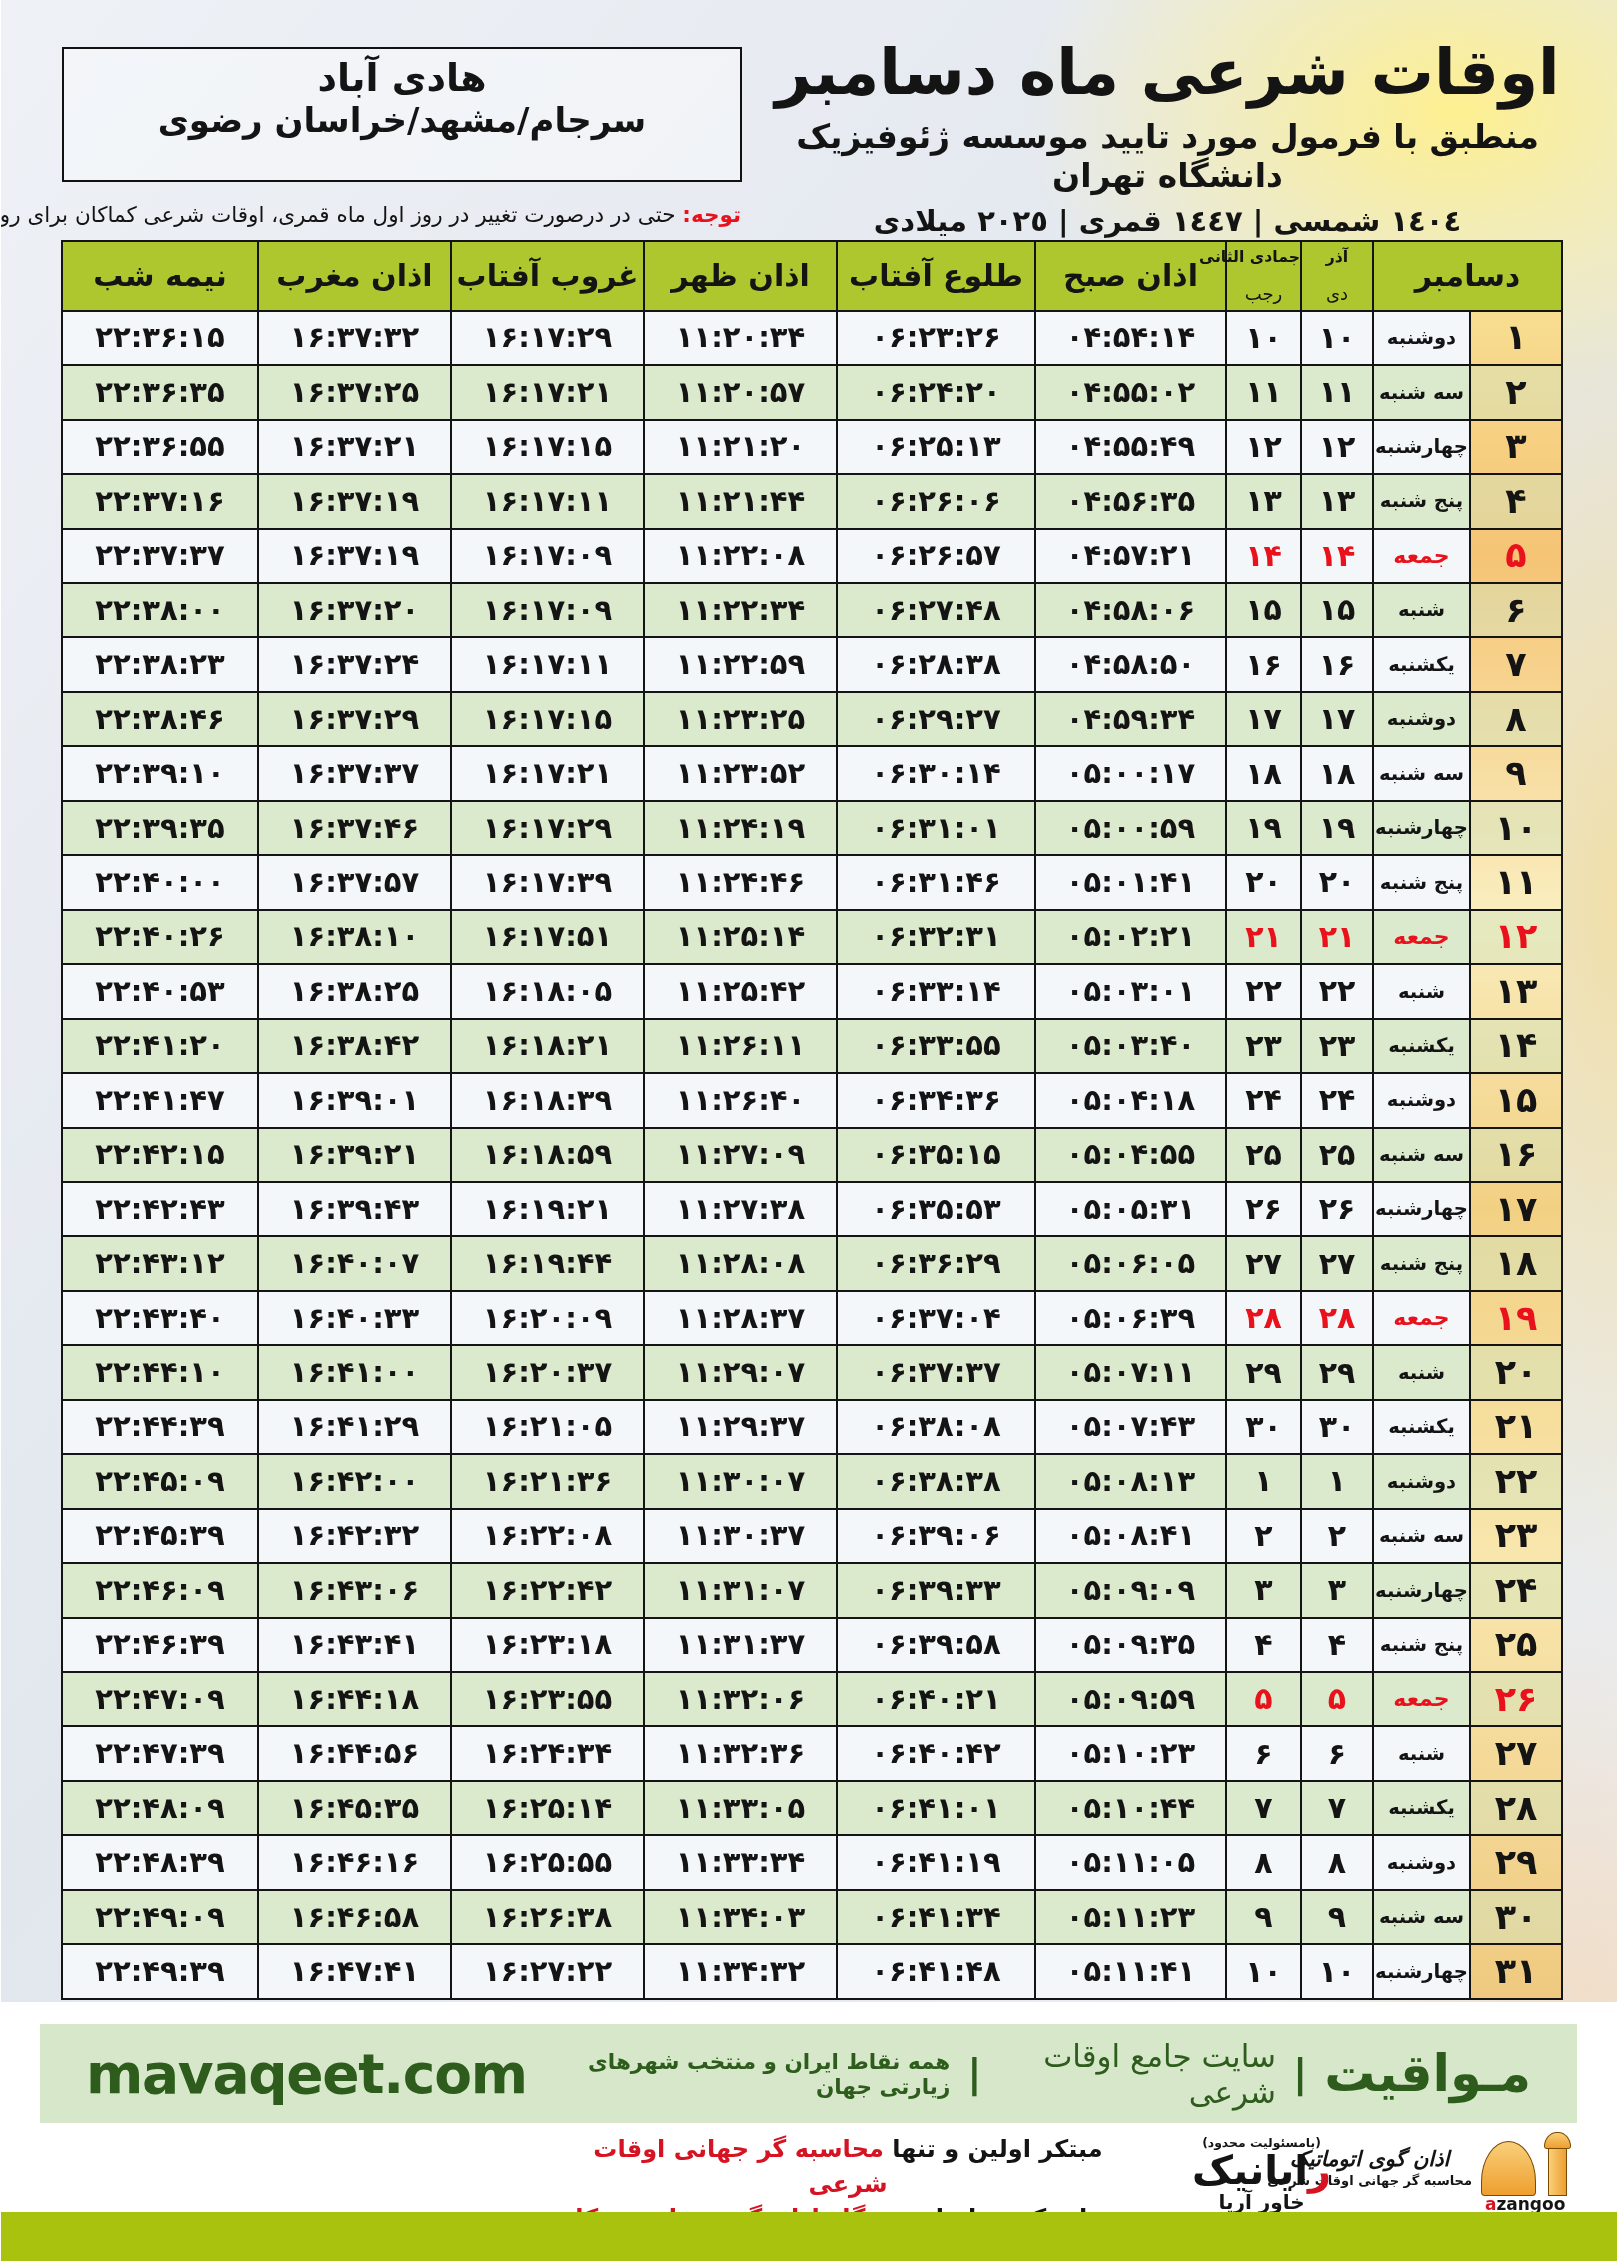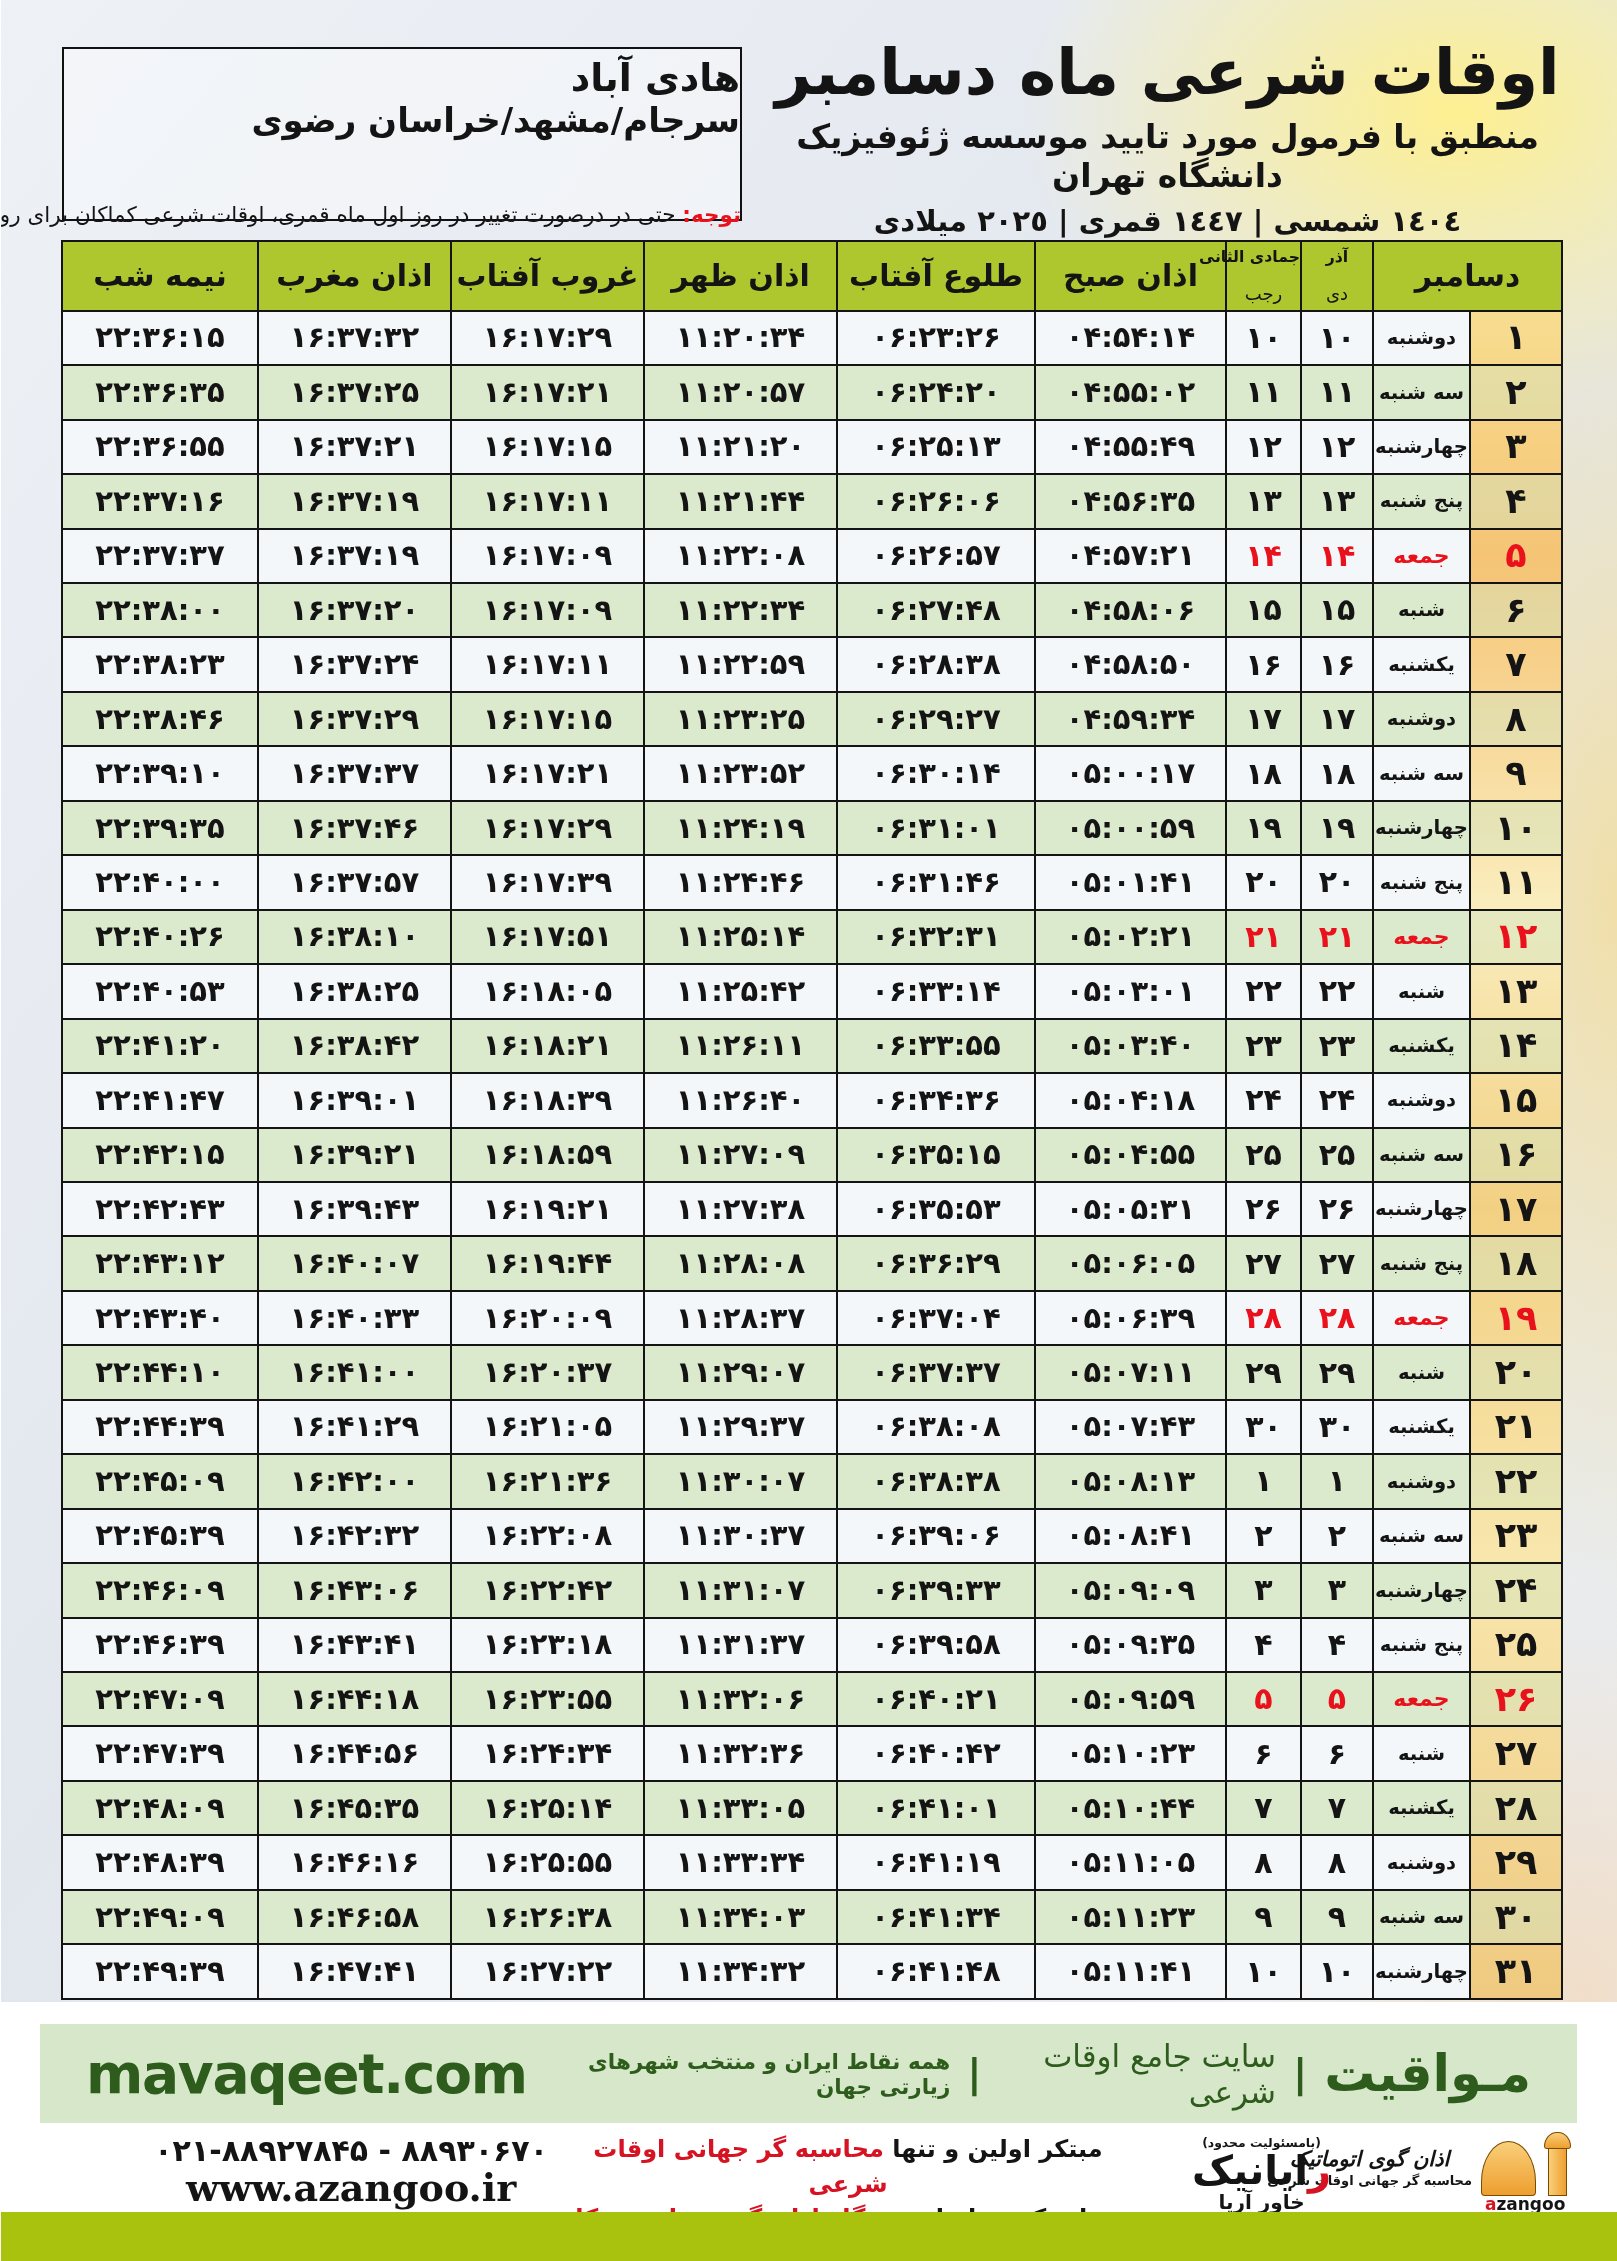--- a/index.html
+++ b/index.html
@@ -21,23 +21,23 @@
   .white-zone{position:absolute;left:0;top:2002px;width:1618px;height:210px;background:#fff;}
   .bottom-bar{position:absolute;left:0;top:2212px;width:1618px;height:50px;background:var(--bottom-bar);}
 
   
   .title-block{position:absolute;left:750px;top:34px;width:835px;text-align:center;}
   .title-block h1{font-size:63px;font-weight:bold;line-height:1.25;}
   .subtitle{font-size:33px;font-weight:bold;margin-top:3.9px;}
   .dateline{font-size:29px;font-weight:bold;margin-top:9px;}
 
   .loc-box{
-    position:absolute;left:62px;top:47px;width:680px;height:174px;
+    position:absolute;left:62px;top:47px;width:680px;height:135px;
     border:2.6px solid #111;background:rgba(248,250,252,.55);
-    text-align:right;padding-top:7.8px;
+    text-align:center;padding-top:7.8px;
   }
   .loc-city{font-size:38px;font-weight:bold;line-height:1.15;}
   .loc-region{font-size:34px;font-weight:bold;line-height:1.2;}
   .loc-coords{font-size:23.5px;font-weight:bold;margin-top:5.2px;}
 
   .notice{position:absolute;right:877px;top:201px;width:682px;font-size:21.5px;line-height:1.3;white-space:nowrap;}
   .notice .red{color:var(--friday-red);font-weight:bold;}
 
   
   .day-strip{
@@ -563,20 +563,16 @@
     <div class="note">(بامسئولیت محدود)</div>
     <div class="name"><span class="r">ر</span><span>ایانیک</span></div>
     <div class="sub">خاور آریا</div>
   </div>
 
   <div class="tagline">
     <div><span>مبتکر اولین و تنها </span><span class="red">محاسبه گر جهانی اوقات شرعی</span></div>
     <div><span>و تولید کننده انواع </span><span class="red">دستگاه اذان گوی تمام خودکار ماهواره ای</span></div>
   </div>
 
-  <div class="phones-block">
-    <div class="phones">۰۲۱-۸۸۹۲۷۸۴۵ - ۸۸۹۳۰۶۷۰</div>
-    <div class="site-azangoo">www.azangoo.ir</div>
-  </div>
 </div>
 
 <div class="bottom-bar"></div>
 
 
 </body></html>

